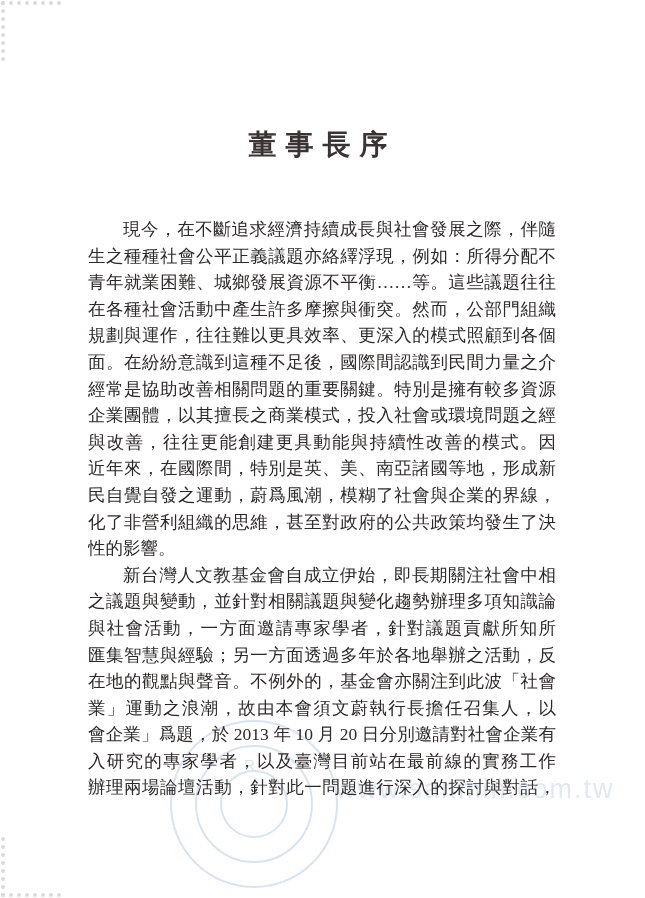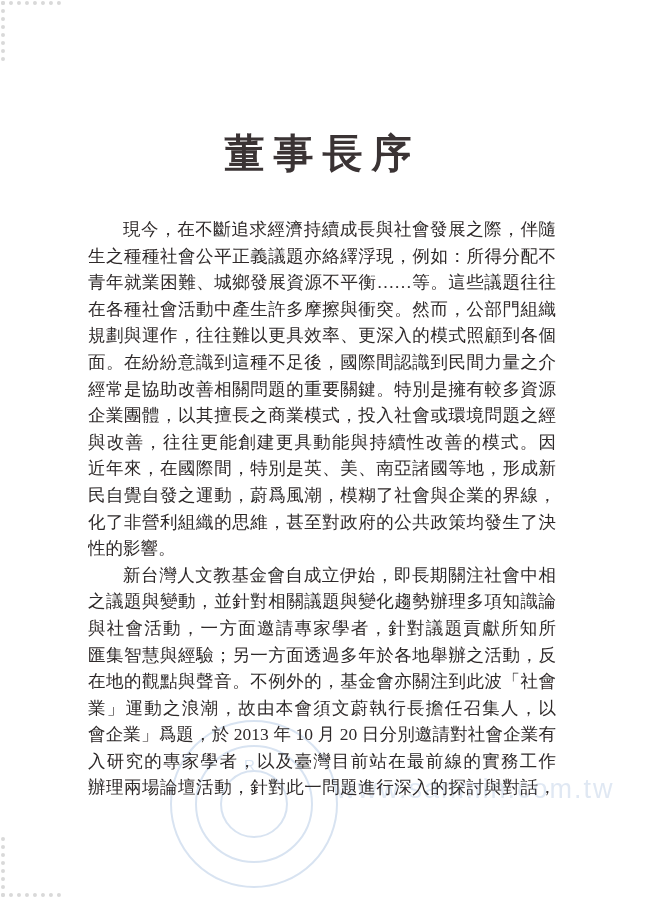--- a/index.html
+++ b/index.html
@@ -25,21 +25,21 @@
   .corner.tl { top: 1px; left: 1px; border-top: 4px dotted #c9c9c9; border-left: 4px dotted #c9c9c9; }
   .corner.bl { bottom: 1px; left: 1px; border-bottom: 4px dotted #c9c9c9; border-left: 4px dotted #c9c9c9; }
 
   .page-title {
     position: absolute;
     top: 126px;
     left: 0;
     width: 100%;
     margin: 0;
     text-align: center;
-    font-size: 40px;
+    font-size: 28px;
     font-weight: 700;
     letter-spacing: 9px;
     color: #3a3334;
     z-index: 3;
   }
 
   .body-text {
     position: absolute;
     left: 88px;
     top: 216px;

